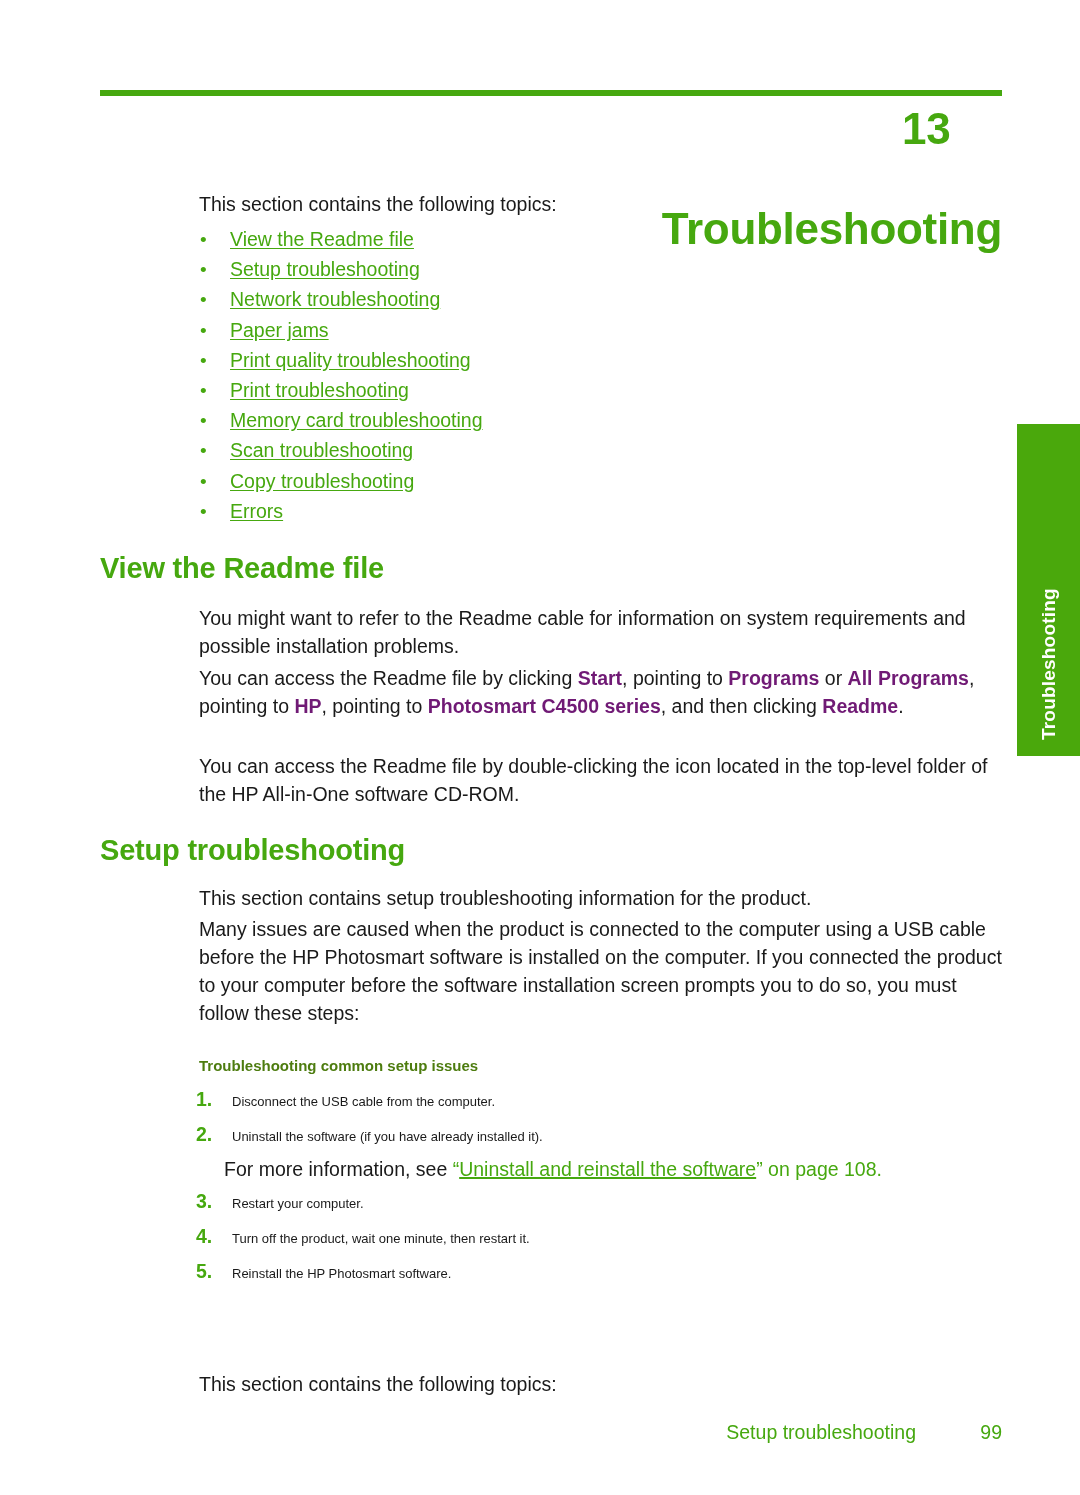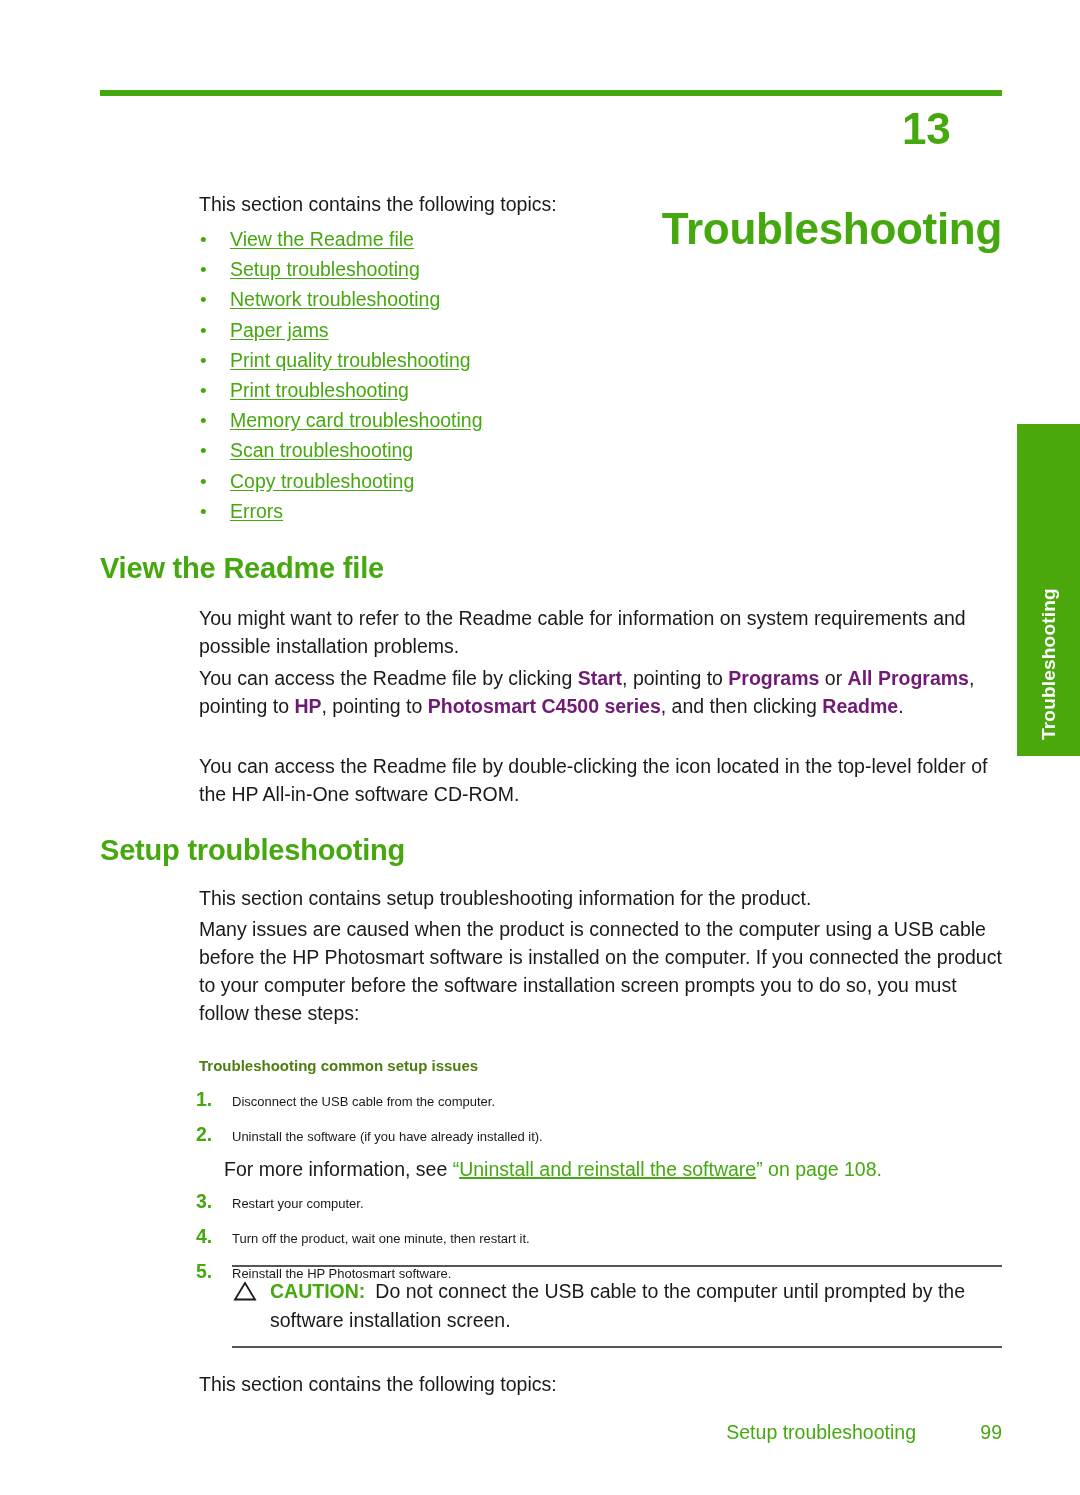--- a/index.html
+++ b/index.html
@@ -337,30 +337,20 @@
       <span class="step-text">Turn off the product, wait one minute, then restart it.</span>
     </div>
 
     <div class="step-row">
       <span class="step-num">5.</span>
       <span class="step-text">Reinstall the HP Photosmart software.</span>
     </div>
 
   </div>
 
-  <div class="note">
-    <div class="note-inner">
-      <span class="note-icon">
-        <svg width="26" height="22" viewBox="0 0 26 22" xmlns="http://www.w3.org/2000/svg">
-          <polygon points="13,3 23,19.5 3,19.5" fill="none" stroke="#1a1a1a" stroke-width="1.8" stroke-linejoin="miter"></polygon>
-        </svg>
-      </span>
-      <span class="note-label">CAUTION:</span><span>Do not connect the USB cable to the computer until prompted by the software installation screen.</span>
-    </div>
-  </div>
 
   <div class="body-p" id="p-closing">This section contains the following topics:</div>
 
   <div class="thumb-tab">
     <div class="thumb-tab-label">Troubleshooting</div>
   </div>
 
   <div class="footer">
     <span class="footer-label">Setup troubleshooting</span>
     <span class="footer-page">99</span>

